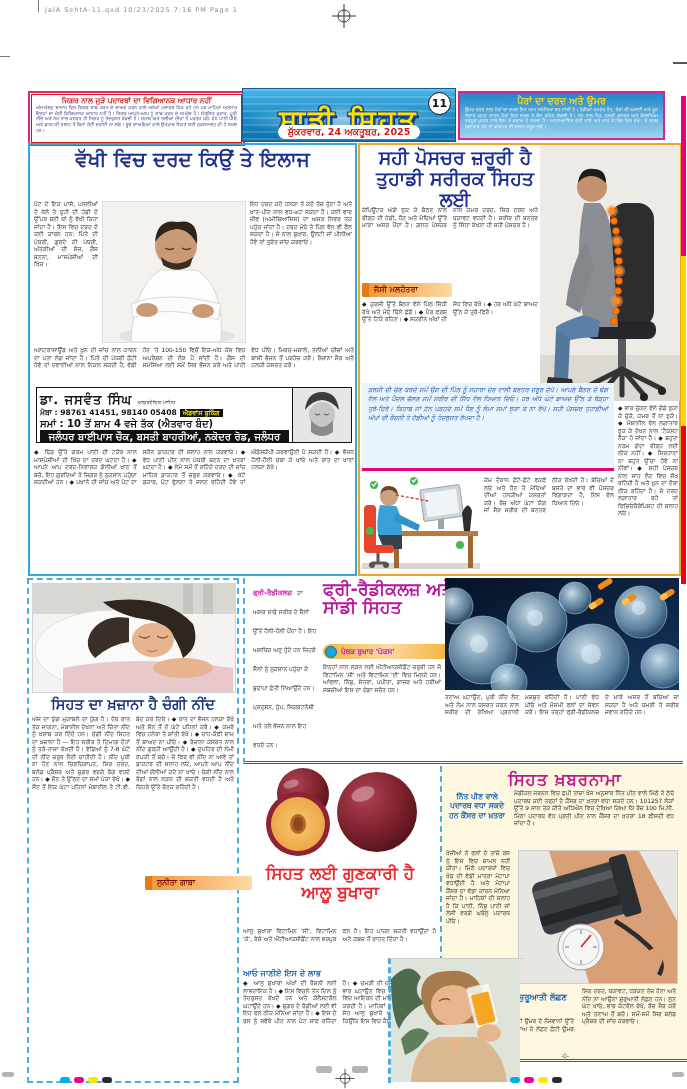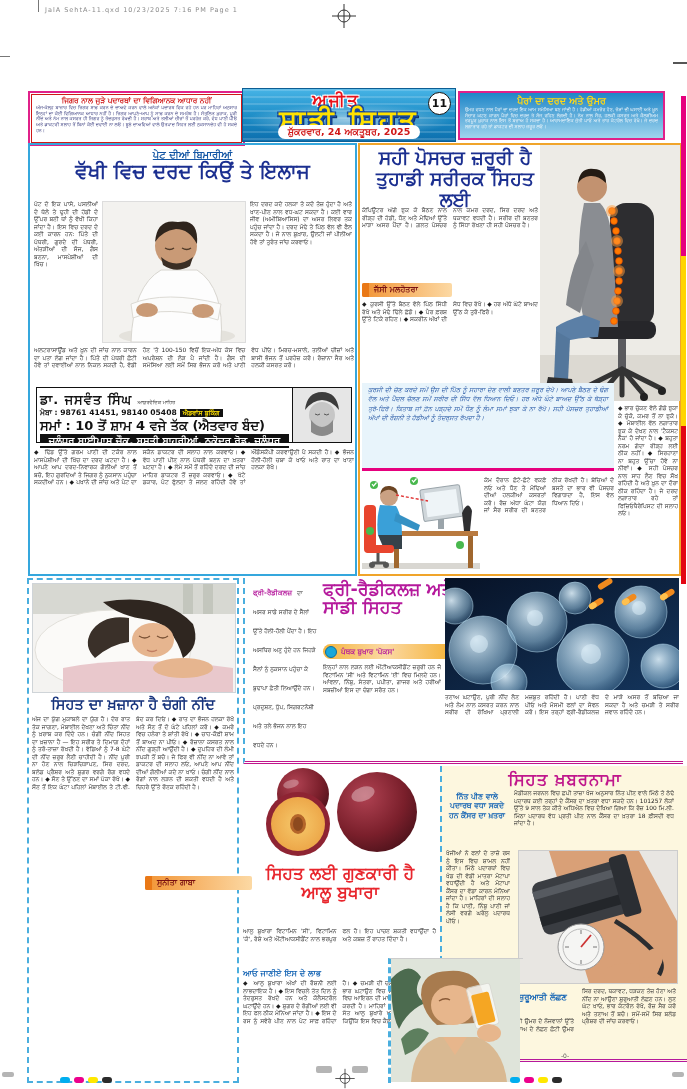--- a/index.html
+++ b/index.html
@@ -85,39 +85,37 @@
   </svg>
 
   <div class="abs tlbox" style="left:28px;top:91px;width:211px;height:49px;">
     <div class="tlbox-inner">
       <div class="tl-title">ਜਿਗਰ ਨਾਲ ਜੁੜੇ ਪਦਾਰਥਾਂ ਦਾ ਵਿਗਿਆਨਕ ਆਧਾਰ ਨਹੀਂ</div>
       <div class="t45 tl-body just" style="height:34px;">ਅੱਜ-ਕੱਲ੍ਹ ਬਾਜ਼ਾਰ ਵਿਚ ਜਿਗਰ ਸਾਫ਼ ਕਰਨ ਦੇ ਦਾਅਵੇ ਕਰਨ ਵਾਲੇ ਅਨੇਕਾਂ ਪਦਾਰਥ ਵਿਕ ਰਹੇ ਹਨ ਪਰ ਮਾਹਿਰਾਂ ਅਨੁਸਾਰ ਇਨ੍ਹਾਂ ਦਾ ਕੋਈ ਵਿਗਿਆਨਕ ਆਧਾਰ ਨਹੀਂ ਹੈ। ਜਿਗਰ ਆਪਣੇ-ਆਪ ਨੂੰ ਸਾਫ਼ ਕਰਨ ਦੇ ਸਮਰੱਥ ਹੈ। ਸੰਤੁਲਿਤ ਖ਼ੁਰਾਕ, ਪੂਰੀ ਨੀਂਦ ਅਤੇ ਨੇਮ ਨਾਲ ਕਸਰਤ ਹੀ ਜਿਗਰ ਨੂੰ ਤੰਦਰੁਸਤ ਰੱਖਦੀ ਹੈ। ਸ਼ਰਾਬ ਅਤੇ ਤਲੀਆਂ ਚੀਜ਼ਾਂ ਤੋਂ ਪਰਹੇਜ਼ ਕਰੋ, ਵੱਧ ਪਾਣੀ ਪੀਓ ਅਤੇ ਡਾਕਟਰੀ ਸਲਾਹ ਤੋਂ ਬਿਨਾਂ ਕੋਈ ਦਵਾਈ ਨਾ ਲਓ। ਝੂਠੇ ਦਾਅਵਿਆਂ ਵਾਲੇ ਉਤਪਾਦ ਸਿਹਤ ਲਈ ਨੁਕਸਾਨਦੇਹ ਵੀ ਹੋ ਸਕਦੇ ਹਨ।</div>
     </div>
   </div>
 
   <div class="abs masthead" style="left:242px;top:88px;width:212px;height:52px;">
-    <div class="abs ajit" style="left:0;right:26px;top:1px;text-align:center;">ਅਜੀਤ</div>
     <div class="abs pagenum" style="right:4px;top:3px;">11</div>
     <div class="abs sadi" style="left:0;right:0;top:17px;text-align:center;">ਸਾਡੀ ਸਿਹਤ</div>
     <div class="abs" style="left:0;right:0;bottom:2px;display:flex;justify-content:center;">
       <span class="datebar">ਸ਼ੁੱਕਰਵਾਰ, 24 ਅਕਤੂਬਰ, 2025</span>
     </div>
   </div>
 
   <div class="abs trbox" style="left:458px;top:91px;width:207px;height:49px;">
     <div class="tr-title">ਪੈਰਾਂ ਦਾ ਦਰਦ ਅਤੇ ਉਮਰ</div>
     <div class="t45 tr-body just" style="height:34px;">ਉਮਰ ਵਧਣ ਨਾਲ ਪੈਰਾਂ ਦਾ ਦਰਦ ਇਕ ਆਮ ਸਮੱਸਿਆ ਬਣ ਜਾਂਦੀ ਹੈ। ਹੱਡੀਆਂ ਕਮਜ਼ੋਰ ਹੋਣ, ਜੋੜਾਂ ਦੀ ਘਸਾਈ ਅਤੇ ਖ਼ੂਨ ਸੰਚਾਰ ਘਟਣ ਕਾਰਨ ਪੈਰਾਂ ਵਿਚ ਦਰਦ ਤੇ ਸੋਜ ਰਹਿਣ ਲੱਗਦੀ ਹੈ। ਨੇਮ ਨਾਲ ਸੈਰ, ਹਲਕੀ ਕਸਰਤ ਅਤੇ ਕੈਲਸ਼ੀਅਮ ਭਰਪੂਰ ਖ਼ੁਰਾਕ ਨਾਲ ਇਸ ਤੋਂ ਬਚਾਅ ਹੋ ਸਕਦਾ ਹੈ। ਆਰਾਮਦਾਇਕ ਜੁੱਤੀ ਪਾਓ ਅਤੇ ਭਾਰ ਕੰਟਰੋਲ ਵਿਚ ਰੱਖੋ। ਜੇ ਦਰਦ ਲਗਾਤਾਰ ਰਹੇ ਤਾਂ ਡਾਕਟਰ ਦੀ ਸਲਾਹ ਜ਼ਰੂਰ ਲਓ।</div>
   </div>
 
   <div class="abs" style="left:681px;top:96px;width:5px;height:160px;background:#e6007e;"></div>
   <div class="abs" style="left:681px;top:256px;width:5px;height:170px;background:#ffd500;"></div>
   <div class="abs" style="left:681px;top:426px;width:5px;height:158px;background:#e30613;"></div>
 
   <div class="abs painbox" style="left:28px;top:143px;width:329px;height:433px;">
-    <div class="kicker">ਪੇਟ ਦੀਆਂ ਬਿਮਾਰੀਆਂ</div>
     <div class="headline-blue" style="font-size:20px;line-height:1.05;">ਵੱਖੀ ਵਿਚ ਦਰਦ ਕਿਉਂ ਤੇ ਇਲਾਜ</div>
     <div class="abs t just" style="left:4px;top:56px;width:64px;height:142px;">ਪੇਟ ਦੇ ਇਕ ਪਾਸੇ, ਪਸਲੀਆਂ ਦੇ ਥੱਲੇ ਤੇ ਢੂਹੀ ਦੀ ਹੱਡੀ ਦੇ ਉੱਪਰ ਬਣੀ ਥਾਂ ਨੂੰ ਵੱਖੀ ਕਿਹਾ ਜਾਂਦਾ ਹੈ। ਇਸ ਵਿਚ ਦਰਦ ਦੇ ਕਈ ਕਾਰਨ ਹਨ: ਪਿੱਤੇ ਦੀ ਪੱਥਰੀ, ਗੁਰਦੇ ਦੀ ਪੱਥਰੀ, ਅੰਤੜੀਆਂ ਦੀ ਸੋਜ, ਗੈਸ ਬਣਨਾ, ਮਾਸਪੇਸ਼ੀਆਂ ਦੀ ਖਿੱਚ।</div>
     <div class="abs imgframe" style="left:72px;top:56px;width:142px;height:140px;border:1px solid #ddd;">
       <svg width="142" height="140" viewBox="0 0 142 140">
         <rect width="142" height="140" fill="#f3f2ef"></rect>
         <ellipse cx="74" cy="134" rx="58" ry="9" fill="#e4e2dc"></ellipse>
         <path d="M28 140 Q30 84 58 68 L94 68 Q122 86 118 140 Z" fill="#fdfdfd" stroke="#d8d6d0" stroke-width="1"></path>
         <circle cx="73" cy="44" r="21" fill="#c99a76"></circle>
         <path d="M52 40 Q54 16 75 20 Q96 16 94 42 Q86 27 73 27 Q59 29 52 40 Z" fill="#2e241c"></path>
         <path d="M58 55 Q73 68 90 55 L87 64 Q73 72 60 63 Z" fill="#3a2e24"></path>
@@ -129,21 +127,21 @@
       </svg>
     </div>
     <div class="abs t just" style="left:220px;top:56px;width:102px;height:142px;">ਇਹ ਦਰਦ ਕਦੇ ਹਲਕਾ ਤੇ ਕਦੇ ਤੇਜ਼ ਹੁੰਦਾ ਹੈ ਅਤੇ ਖਾਣ-ਪੀਣ ਨਾਲ ਵਧ-ਘਟ ਸਕਦਾ ਹੈ। ਕਈ ਵਾਰ ਜੀਵ (ਅਮੀਬਿਆਸਿਸ) ਦਾ ਅਸਰ ਲਿਵਰ ਤਕ ਪਹੁੰਚ ਜਾਂਦਾ ਹੈ। ਦਰਦ ਮੋਢੇ ਤੇ ਪਿੱਠ ਵੱਲ ਵੀ ਫੈਲ ਸਕਦਾ ਹੈ। ਜੇ ਨਾਲ ਬੁਖ਼ਾਰ, ਉਲਟੀ ਜਾਂ ਪੀਲੀਆ ਹੋਵੇ ਤਾਂ ਤੁਰੰਤ ਜਾਂਚ ਕਰਵਾਓ।</div>
     <div class="abs t just cols3" style="left:4px;top:202px;width:320px;height:92px;">ਅਲਟਰਾਸਾਊਂਡ ਅਤੇ ਖ਼ੂਨ ਦੀ ਜਾਂਚ ਨਾਲ ਕਾਰਨ ਦਾ ਪਤਾ ਲੱਗ ਜਾਂਦਾ ਹੈ। ਪਿੱਤੇ ਦੀ ਪੱਥਰੀ ਛੋਟੀ ਹੋਵੇ ਤਾਂ ਦਵਾਈਆਂ ਨਾਲ ਨਿਕਲ ਸਕਦੀ ਹੈ, ਵੱਡੀ ਹੋਣ 'ਤੇ 100-150 ਵਿਚੋਂ ਇਕ-ਅੱਧ ਕੇਸ ਵਿਚ ਅਪਰੇਸ਼ਨ ਦੀ ਲੋੜ ਪੈ ਜਾਂਦੀ ਹੈ। ਗੈਸ ਦੀ ਸਮੱਸਿਆ ਲਈ ਸਮੇਂ ਸਿਰ ਭੋਜਨ ਕਰੋ ਅਤੇ ਪਾਣੀ ਵੱਧ ਪੀਓ। ਮਿਰਚ-ਮਸਾਲੇ, ਤਲੀਆਂ ਚੀਜ਼ਾਂ ਅਤੇ ਬਾਸੀ ਭੋਜਨ ਤੋਂ ਪਰਹੇਜ਼ ਕਰੋ। ਰੋਜ਼ਾਨਾ ਸੈਰ ਅਤੇ ਹਲਕੀ ਕਸਰਤ ਕਰੋ।</div>
 
     <div class="abs docbox" style="left:6px;top:242px;width:316px;height:56px;background:#fff;outline:3px solid #fff;">
       <div class="doc-l">
         <span class="doc-name">ਡਾ. ਜਸਵੰਤ ਸਿੰਘ</span>
         <span class="doc-qual">ਆਯੁਰਵੈਦਿਕ ਮਾਹਿਰ</span>
         <div class="doc-line"><span>ਮੋਬਾ : 98761 41451, 98140 05408</span><span class="doc-badge">ਐਡਵਾਂਸ ਬੁਕਿੰਗ</span></div>
-        <div class="doc-line" style="font-size:13px;">ਸਮਾਂ : 10 ਤੋਂ ਸ਼ਾਮ 4 ਵਜੇ ਤੱਕ (ਐਤਵਾਰ ਬੰਦ)</div>
+        <div class="doc-line" style="font-size:10px;">ਸਮਾਂ : 10 ਤੋਂ ਸ਼ਾਮ 4 ਵਜੇ ਤੱਕ (ਐਤਵਾਰ ਬੰਦ)</div>
         <div class="doc-addr">ਜਲੰਧਰ ਬਾਈਪਾਸ ਚੌਕ, ਬਸਤੀ ਬਾਹਰੀਆਂ, ਨਕੋਦਰ ਰੋਡ, ਜਲੰਧਰ</div>
       </div>
       <div class="imgframe" style="width:58px;height:54px;border-left:1px solid #111;">
         <svg width="58" height="54" viewBox="0 0 58 54">
           <rect width="58" height="54" fill="#e6e6e6"></rect>
           <path d="M12 22 Q14 4 29 4 Q44 4 46 22 Q38 12 29 12 Q20 12 12 22 Z" fill="#3c3c3c"></path>
           <circle cx="29" cy="27" r="13" fill="#c6c6c6"></circle>
           <path d="M18 32 Q29 46 40 32 L40 44 Q29 52 18 44 Z" fill="#8a8a8a"></path>
           <path d="M22 26 q3 2 5 0 M31 26 q3 2 5 0" stroke="#555" fill="none"></path>
         </svg>

